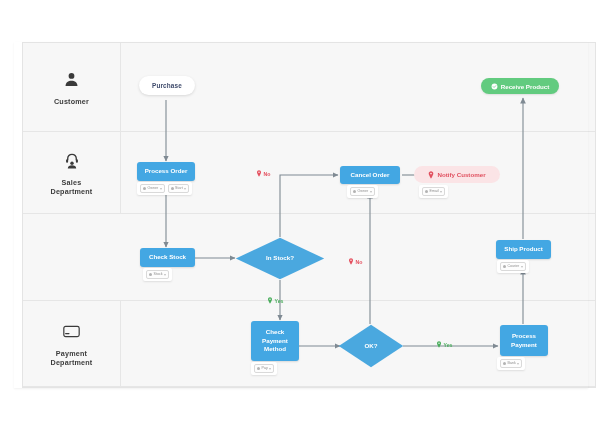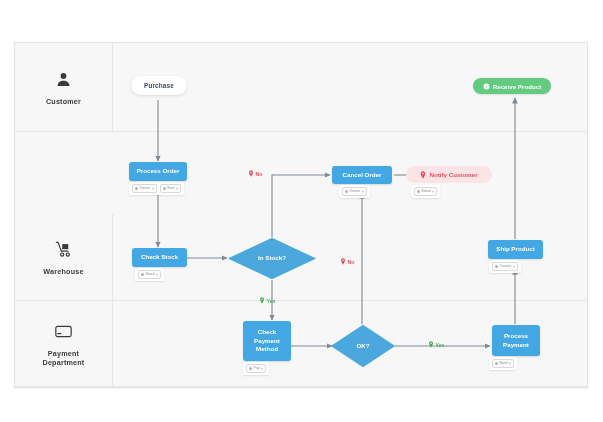--- a/index.html
+++ b/index.html
@@ -7,21 +7,21 @@
     width:603px;height:422px;
     background:#ffffff;
     font-family:"Liberation Sans","DejaVu Sans",sans-serif;
     overflow:hidden;
   }
   #app{position:relative;width:603px;height:422px;background:#ffffff;}
 
   
   .board{
     position:absolute;
-    left:14px;top:42px;
+    left:22px;top:42px;
     width:574px;height:346px;
     background:#f7f7f7;
     border:1px solid #e4e4e4;
     box-sizing:border-box;
   }
   .lane{
     position:absolute;left:0;width:100%;
     box-sizing:border-box;
     border-bottom:1px solid #e6e6e6;
   }
@@ -171,34 +171,40 @@
           <svg viewBox="0 0 24 24" width="17" height="17" fill="#3a3a3a">
             <circle cx="12" cy="7" r="4.1"></circle>
             <path d="M3.6 21c0-4.6 3.9-7.2 8.4-7.2s8.4 2.6 8.4 7.2z"></path>
           </svg>
         </span>
         <span class="lane-label">Customer</span>
       </div>
       <div class="lane-body"></div>
     </div>
 
-
-    <div class="lane" style="top:171px;height:87px;">
+    <div class="lane" style="top:89px;height:82px;">
       <div class="lane-head">
         <span class="lane-icon">
-          <svg viewBox="0 0 24 24" width="19" height="19" fill="none" stroke="#3a3a3a" stroke-width="1.5" stroke-linecap="round" stroke-linejoin="round">
-            <path d="M3 3h2.1l4.2 11.1"></path>
-            <path d="M9.3 14.1h8.4"></path>
-            <rect x="10.4" y="5.2" width="7.6" height="6.4" fill="#3a3a3a" stroke="none"></rect>
-            <circle cx="10.3" cy="18.4" r="2"></circle>
-            <circle cx="17.4" cy="18.4" r="2"></circle>
+          <svg viewBox="0 0 24 24" width="18" height="18" fill="#3a3a3a">
+            <path d="M12 2.2c-4 0-6.6 2.6-6.6 6.2v2.2h1.8V8.6C7.2 5.9 9.3 4 12 4s4.8 1.9 4.8 4.6v1.9h1.8V8.4c0-3.6-2.6-6.2-6.6-6.2z"></path>
+            <rect x="4.1" y="9.6" width="2.7" height="4.6" rx="1.3"></rect>
+            <rect x="17.2" y="9.6" width="2.7" height="4.6" rx="1.3"></rect>
+            <circle cx="12" cy="15.1" r="2.3"></circle>
+            <path d="M6.4 22c0-2.8 2.5-4.3 5.6-4.3s5.6 1.5 5.6 4.3z"></path>
           </svg>
         </span>
-        <span class="lane-label">Warehouse</span>
+        <span class="lane-label">
+          <span>Sales</span><br>
+          <span>Department</span>
+        </span>
       </div>
+      <div class="lane-body"></div>
+    </div>
+
+    <div class="lane" style="top:171px;height:87px;">
       <div class="lane-body"></div>
     </div>
 
     <div class="lane" style="top:258px;height:86px;">
       <div class="lane-head">
         <span class="lane-icon">
           <svg viewBox="0 0 24 24" width="19" height="19" fill="none" stroke="#3a3a3a" stroke-width="1.5" stroke-linejoin="round">
             <rect x="2.3" y="5.6" width="19.4" height="12.8" rx="2.3"></rect>
             <path d="M4.6 14.6h4.2" stroke-linecap="round"></path>
           </svg>

